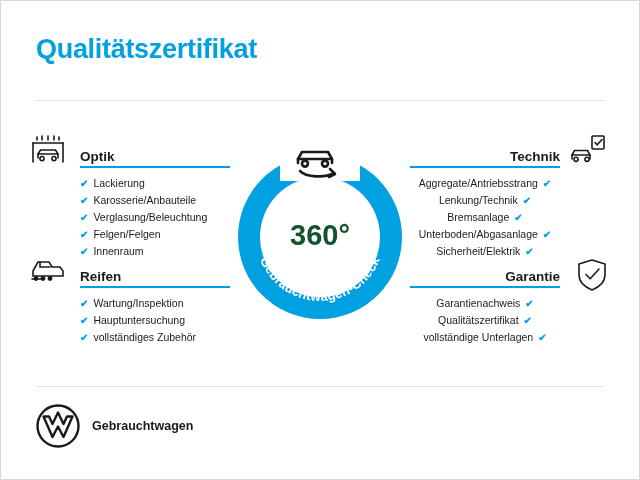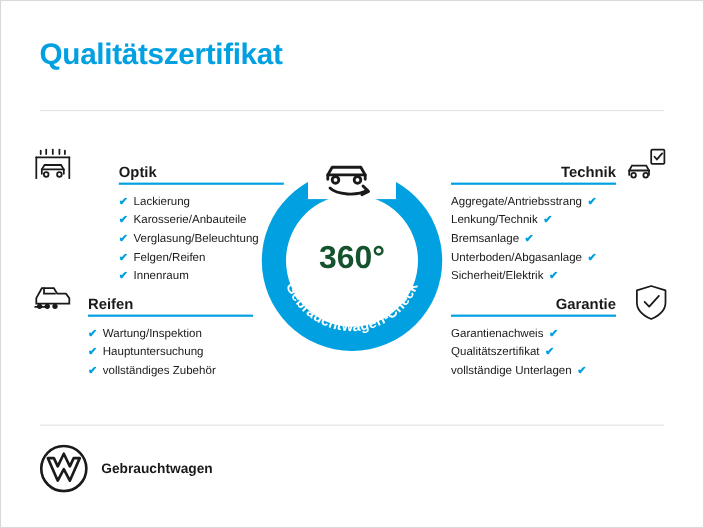--- a/index.html
+++ b/index.html
@@ -83,32 +83,32 @@
   .items {
     margin-top: 7px;
   }
   .item {
     font-size: 10.5px;
     color: #1a1a1a;
     line-height: 17px;
     white-space: nowrap;
   }
   .sec-left .item { text-align: left; }
-  .sec-right .item { text-align: left; }
+  .sec-right .item { text-align: center; }
   .check {
     color: #00a0e1;
     font-size: 10px;
     font-weight: bold;
     display: inline-block;
   }
   .sec-left .check { margin-right: 5px; }
   .sec-right .check { margin-left: 5px; }
 
   
-  #sec-optik { left: 80px; top: 142px; width: 150px; margin-left: 28px; }
+  #sec-optik { left: 80px; top: 142px; width: 150px; }
   #sec-technik { left: 410px; top: 142px; width: 150px; }
   #sec-wartung { left: 80px; top: 262px; width: 150px; }
   #sec-garantie { left: 410px; top: 262px; width: 150px; }
 
   
   .sec-icon {
     position: absolute;
     width: 36px;
     height: 34px;
   }
@@ -257,21 +257,21 @@
 
   <div class="section sec-left" id="sec-optik">
     <div class="sec-head">
       <div class="sec-title">Optik</div>
       <div class="sec-underline"></div>
     </div>
     <div class="items">
       <div class="item"><span class="check">✔</span><span>Lackierung</span></div>
       <div class="item"><span class="check">✔</span><span>Karosserie/Anbauteile</span></div>
       <div class="item"><span class="check">✔</span><span>Verglasung/Beleuchtung</span></div>
-      <div class="item"><span class="check">✔</span><span>Felgen/Reifen</span></div>
+      <div class="item"><span class="check">✔</span><span>Felgen/Felgen</span></div>
       <div class="item"><span class="check">✔</span><span>Innenraum</span></div>
     </div>
   </div>
 
   <div class="section sec-right" id="sec-technik">
     <div class="sec-head">
       <div class="sec-title">Technik</div>
       <div class="sec-underline"></div>
     </div>
     <div class="items">

